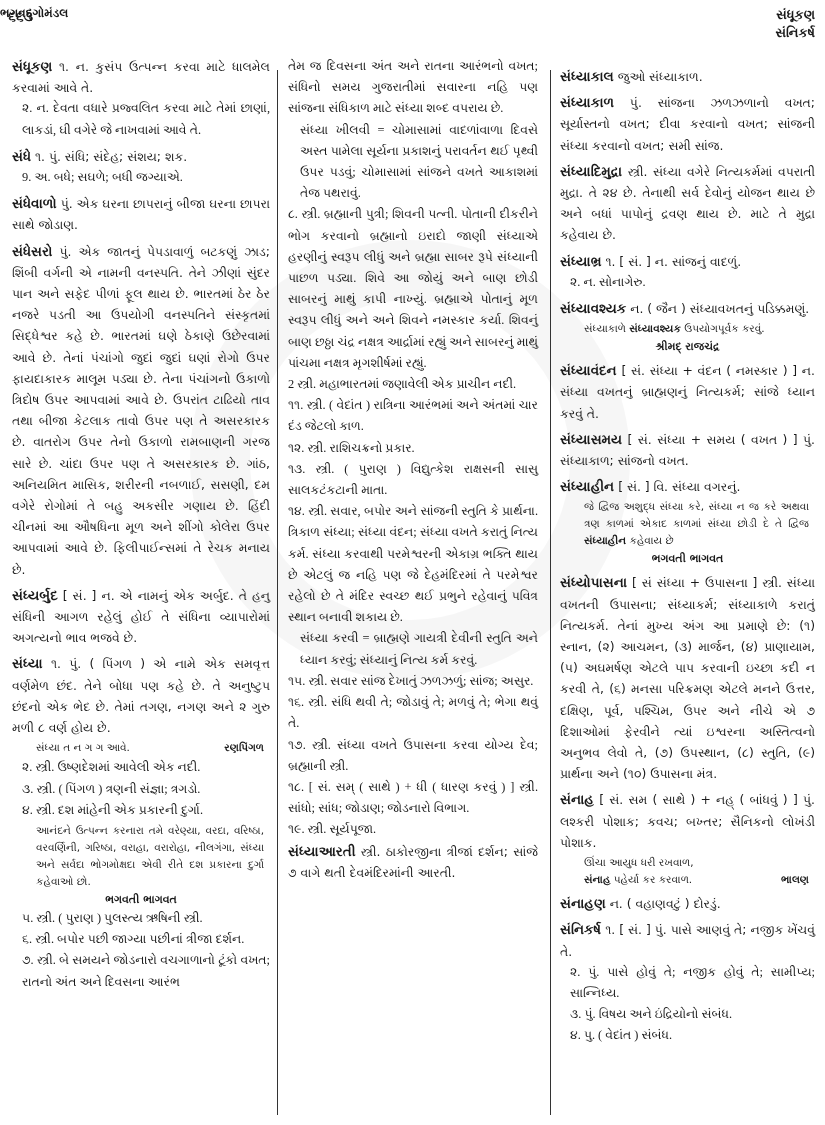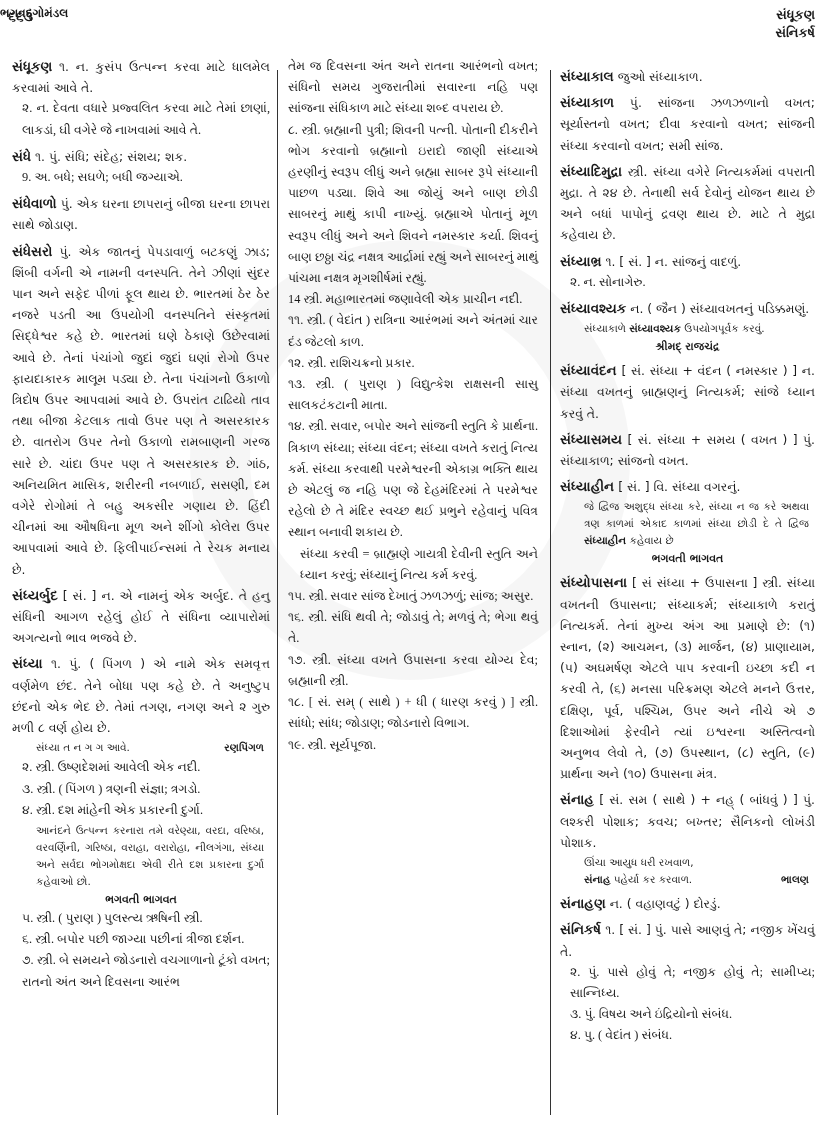--- a/index.html
+++ b/index.html
@@ -87,32 +87,37 @@
     <div class="quote">આનંદને ઉત્પન્ન કરનારા તમે વરેણ્યા, વરદા, વરિષ્ઠા, વરવર્ણિની, ગરિષ્ઠા, વરાહા, વરારોહા, નીલગંગા, સંધ્યા અને સર્વદા ભોગમોક્ષદા એવી રીતે દશ પ્રકારના દુર્ગા કહેવાઓ છો.</div>
     <div class="source">ભગવતી ભાગવત</div>
     <p class="sense">૫. સ્ત્રી. ( પુરાણ ) પુલસ્ત્ય ઋષિની સ્ત્રી.</p>
     <p class="sense">૬. સ્ત્રી. બપોર પછી જાગ્યા પછીનાં ત્રીજા દર્શન.</p>
     <p class="sense">૭. સ્ત્રી. બે સમયને જોડનારો વચગાળાનો ટૂંકો વખત; રાતનો અંત અને દિવસના આરંભ</p>
   </div>
 </div>
 
 <div class="col col-mid">
   <p class="sense flush">તેમ જ દિવસના અંત અને રાતના આરંભનો વખત; સંધિનો સમય ગુજરાતીમાં સવારના નહિ પણ સાંજના સંધિકાળ માટે સંધ્યા શબ્દ વપરાય છે.</p>
+  <p class="sense indent">સંધ્યા ખીલવી = ચોમાસામાં વાદળાંવાળા દિવસે અસ્ત પામેલા સૂર્યના પ્રકાશનું પરાવર્તન થઈ પૃથ્વી ઉપર પડવું; ચોમાસામાં સાંજને વખતે આકાશમાં તેજ પથરાવું.</p>
   <p class="sense flush">૮. સ્ત્રી. બ્રહ્માની પુત્રી; શિવની પત્ની. પોતાની દીકરીને ભોગ કરવાનો બ્રહ્માનો ઇરાદો જાણી સંધ્યાએ હરણીનું સ્વરૂપ લીધું અને બ્રહ્મા સાબર રૂપે સંધ્યાની પાછળ પડ્યા. શિવે આ જોયું અને બાણ છોડી સાબરનું માથું કાપી નાખ્યું. બ્રહ્માએ પોતાનું મૂળ સ્વરૂપ લીધું અને અને શિવને નમસ્કાર કર્યા. શિવનું બાણ છઠ્ઠા ચંદ્ર નક્ષત્ર આર્દ્રામાં રહ્યું અને સાબરનું માથું પાંચમા નક્ષત્ર મૃગશીર્ષમાં રહ્યું.</p>
-  <p class="sense flush">14 સ્ત્રી. મહાભારતમાં જણાવેલી એક પ્રાચીન નદી.</p>
+  <p class="sense flush">2 સ્ત્રી. મહાભારતમાં જણાવેલી એક પ્રાચીન નદી.</p>
   <p class="sense flush">૧૧. સ્ત્રી. ( વેદાંત ) રાત્રિના આરંભમાં અને અંતમાં ચાર દંડ જેટલો કાળ.</p>
   <p class="sense flush">૧૨. સ્ત્રી. રાશિચક્રનો પ્રકાર.</p>
   <p class="sense flush">૧૩. સ્ત્રી. ( પુરાણ ) વિદ્યુત્કેશ રાક્ષસની સાસુ સાલકટંકટાની માતા.</p>
   <p class="sense flush">૧૪. સ્ત્રી. સવાર, બપોર અને સાંજની સ્તુતિ કે પ્રાર્થના. ત્રિકાળ સંધ્યા; સંધ્યા વંદન; સંધ્યા વખતે કરાતું નિત્ય કર્મ. સંધ્યા કરવાથી પરમેશ્વરની એકાગ્ર ભક્તિ થાય છે એટલું જ નહિ પણ જે દેહમંદિરમાં તે પરમેશ્વર રહેલો છે તે મંદિર સ્વચ્છ થઈ પ્રભુને રહેવાનું પવિત્ર સ્થાન બનાવી શકાય છે.</p>
   <p class="sense indent">સંધ્યા કરવી = બ્રાહ્મણે ગાયત્રી દેવીની સ્તુતિ અને ધ્યાન કરવું; સંધ્યાનું નિત્ય કર્મ કરવું.</p>
   <p class="sense flush">૧૫. સ્ત્રી. સવાર સાંજ દેખાતું ઝળઝળું; સાંજ; અસુર.</p>
   <p class="sense flush">૧૬. સ્ત્રી. સંધિ થવી તે; જોડાવું તે; મળવું તે; ભેગા થવું તે.</p>
   <p class="sense flush">૧૭. સ્ત્રી. સંધ્યા વખતે ઉપાસના કરવા યોગ્ય દેવ; બ્રહ્માની સ્ત્રી.</p>
   <p class="sense flush">૧૮. [ સં. સમ્ ( સાથે ) + ધી ( ધારણ કરવું ) ] સ્ત્રી. સાંધો; સાંધ; જોડાણ; જોડનારો વિભાગ.</p>
   <p class="sense flush">૧૯. સ્ત્રી. સૂર્યપૂજા.</p>
+  <div class="entry">
+    <span class="hw">સંધ્યાઆરતી</span>
+    <span>સ્ત્રી. ઠાકોરજીના ત્રીજાં દર્શન; સાંજે ૭ વાગે થતી દેવમંદિરમાંની આરતી.</span>
+  </div>
 </div>
 
 <div class="col col-right">
   <div class="entry">
     <span class="hw">સંધ્યાકાલ</span>
     <span>જુઓ સંધ્યાકાળ.</span>
   </div>
   <div class="entry">
     <span class="hw">સંધ્યાકાળ</span>
     <span>પું. સાંજના ઝળઝળાનો વખત; સૂર્યાસ્તનો વખત; દીવા કરવાનો વખત; સાંજની સંધ્યા કરવાનો વખત; સમી સાંજ.</span>

